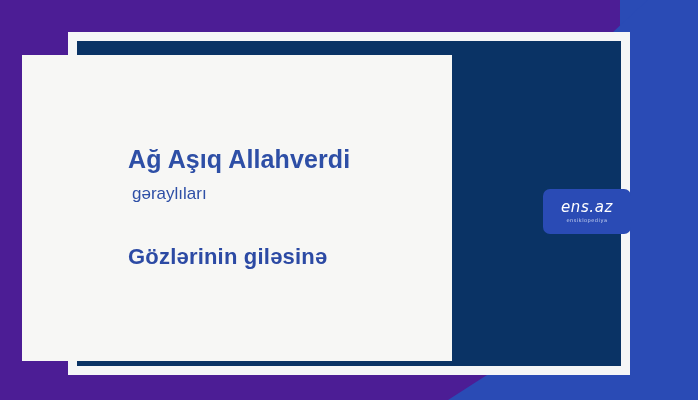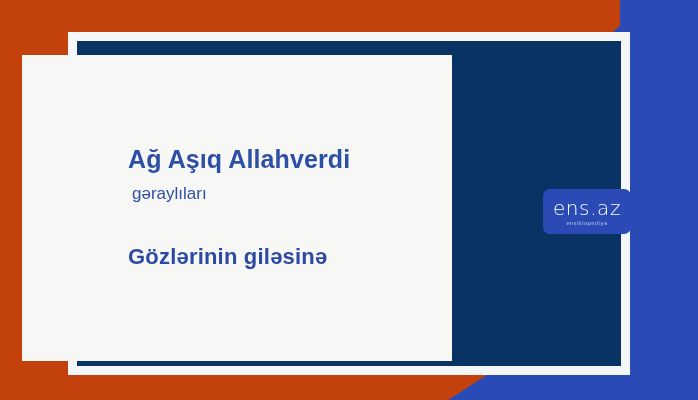--- a/index.html
+++ b/index.html
@@ -2,21 +2,21 @@
 <html><head>
 <meta charset="utf-8">
 <title>Ag Asiq Allahverdi</title>
 <style>
   html,body{margin:0;padding:0;}
   body{
     width:698px;height:400px;overflow:hidden;
     font-family:"Liberation Sans","DejaVu Sans",sans-serif;
     background:#0a3365;
   }
-  #stage{position:relative;width:698px;height:400px;overflow:hidden;background:#c2410c;}
+  #stage{position:relative;width:698px;height:400px;overflow:hidden;background:#4c1d95;}
 
   
   .wedge{position:absolute;}
   #wedge-tr{
     top:0;right:0;width:180px;height:120px;
     background:#2a4bb5;
     clip-path:polygon(100% 0,100% 100%,0 100%,72% 0);
   }
   #wedge-r{
     top:0;right:0;width:78px;height:400px;background:#2a4bb5;
@@ -59,23 +59,24 @@
   }
 
   
   #logo-badge{
     position:absolute;left:543px;top:189px;width:88px;height:45px;
     background:#2a4bb5;border-radius:7px;
     display:flex;flex-direction:column;align-items:center;justify-content:center;
     z-index:5;
   }
   #logo-wordmark{
-    font-size:20px;font-weight:300;color:#ffffff;
+    font-size:15px;font-weight:300;color:#ffffff;
     letter-spacing:.6px;line-height:1;
     font-family:"DejaVu Sans",sans-serif;
+    font-style:italic;
   }
   #logo-tagline{
     font-size:5px;color:#c8d3f0;letter-spacing:.5px;
     margin-top:3px;line-height:1;
     font-family:"DejaVu Sans",sans-serif;
   }
 </style>
 </head>
 <body>
 

